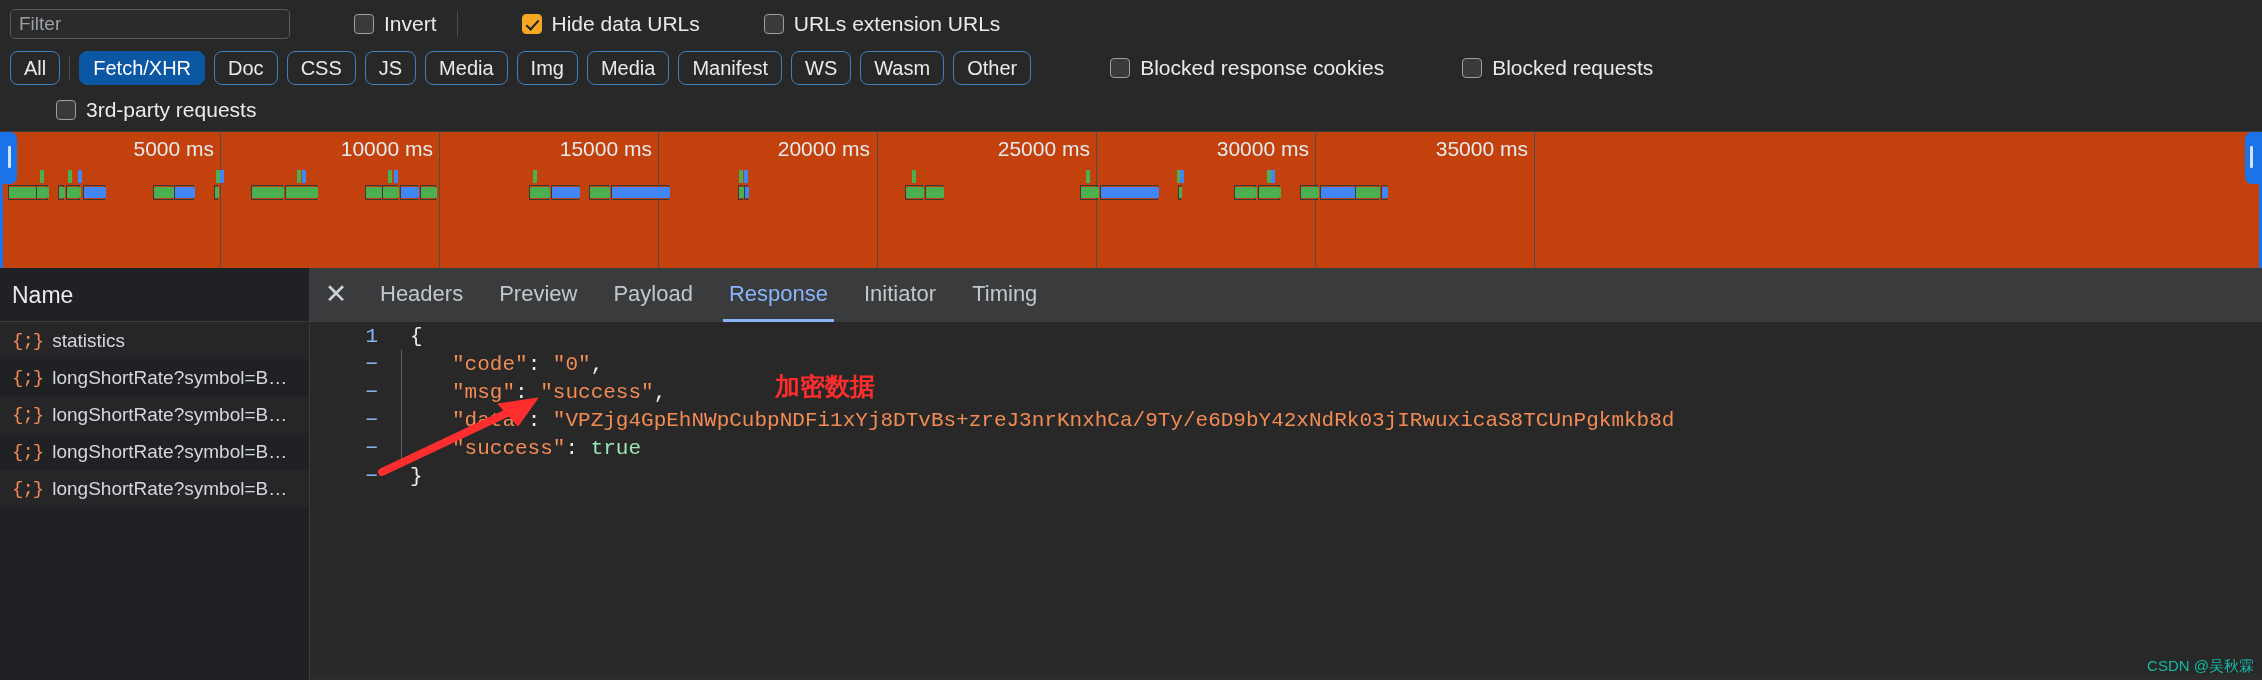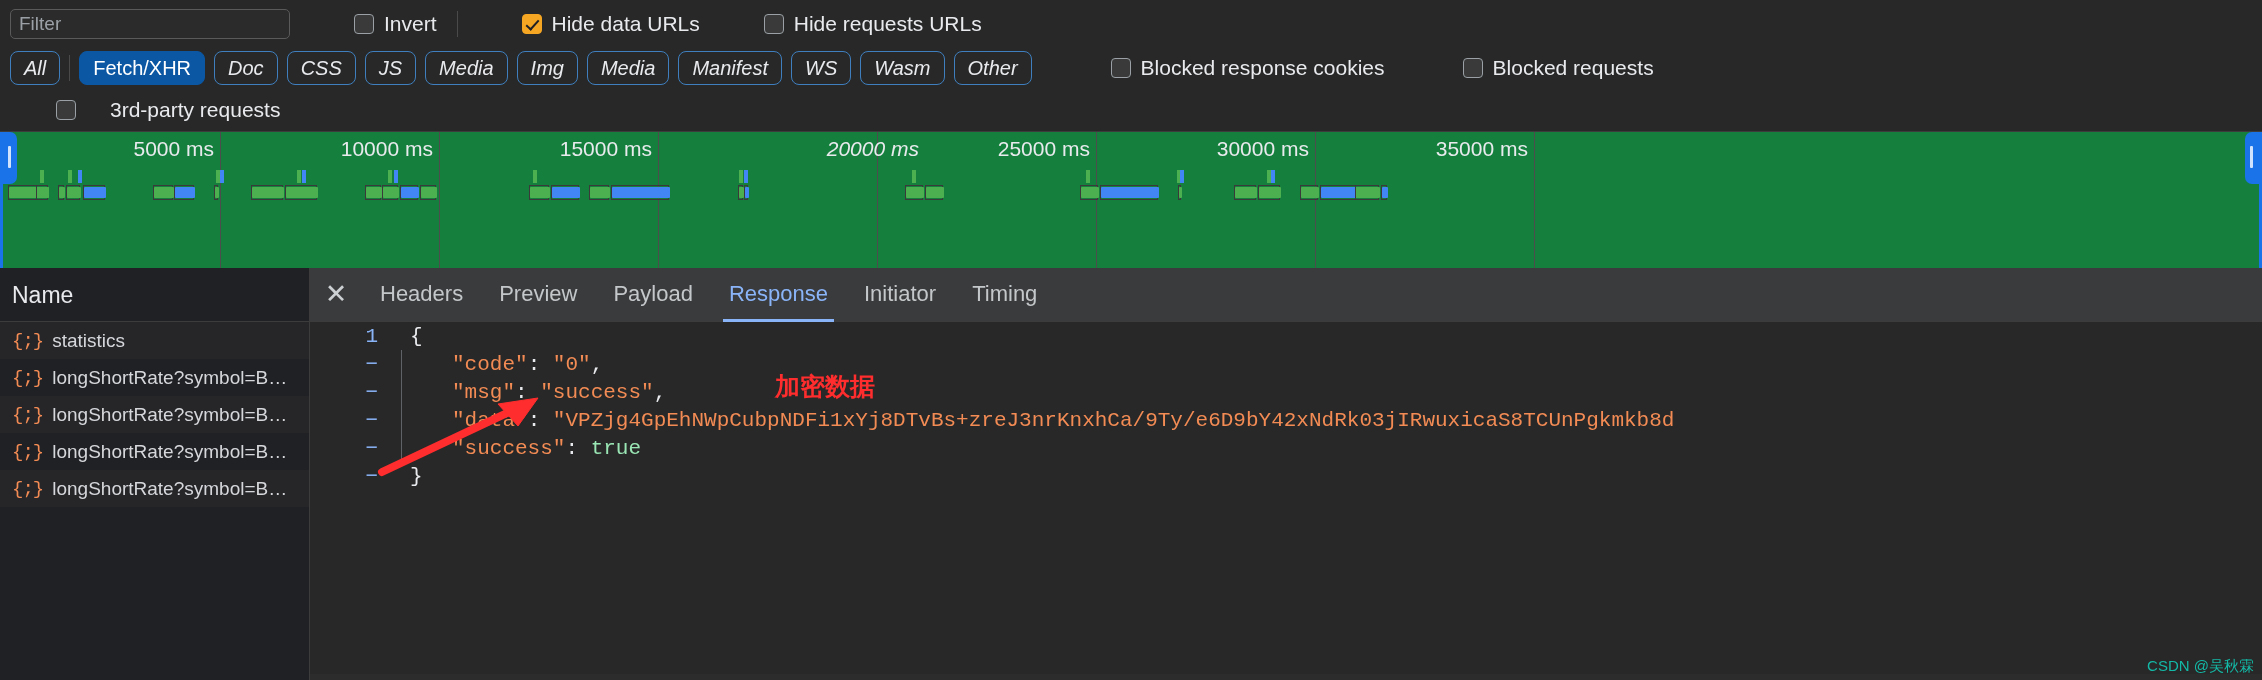--- a/index.html
+++ b/index.html
@@ -48,33 +48,33 @@
     position: absolute; left: 0; top: 47px; height: 42px; width: 100%;
     display: flex; align-items: center; padding-left: 10px; box-sizing: border-box;
   }
   .pill {
     height: 34px; line-height: 32px; padding: 0 13px;
     border: 1px solid #3f7fbf; border-radius: 8px;
     color: #e8eaed; font-size: 20px; margin-right: 9px;
     background: transparent; white-space: nowrap; box-sizing: border-box;
   }
   .pill.active { background: #0b57a4; border-color: #0b57a4; color: #ffffff; }
-  .pill.plain { border-color: #3f7fbf; font-style: italic; }
+  .pill.plain { border-color: #3f7fbf; }
   .pill-sep { width: 1px; height: 26px; background: #4a4a4a; margin: 0 9px 0 0; }
 
   .tb-row3 {
     position: absolute; left: 0; top: 89px; height: 42px; width: 100%;
     display: flex; align-items: center; padding-left: 12px; box-sizing: border-box;
   }
-  .tb-row3 .cb-wrap { margin-left: 0; gap: 24px; }
+  .tb-row3 .cb-wrap { margin-left: 0; }
 
   
   .overview {
     position: absolute; left: 0; top: 131px; width: 2262px; height: 137px;
-    background: #15803d; border-top: 1px solid #3c3c3c; box-sizing: border-box;
+    background: #c2410c; border-top: 1px solid #3c3c3c; box-sizing: border-box;
     overflow: hidden;
     padding-left: 36px;
   }
   .ov-divider { position: absolute; top: 0; bottom: 0; width: 1px; background: #4d4d4d; }
   .ov-label {
     position: absolute; top: 5px; color: #e8eaed; font-size: 21px;
     transform: translateX(-100%); padding-right: 6px; white-space: nowrap;
   }
   .ov-window-handle {
     position: absolute; top: 0; width: 14px; height: 52px;
@@ -196,21 +196,21 @@
 
       <div class="vsep"></div>
 
       <div class="cb-wrap">
         <span class="cb checked"></span>
         <span class="cb-label">Hide data URLs</span>
       </div>
 
       <div class="cb-wrap">
         <span class="cb"></span>
-        <span class="cb-label">Hide requests URLs</span>
+        <span class="cb-label">URLs extension URLs</span>
       </div>
     </div>
 
     <div class="tb-row2" id="pill-row">
         <div class="pill plain">All</div>
         <div class="pill-sep"></div>
         <div class="pill active">Fetch/XHR</div>
         <div class="pill plain">Doc</div>
         <div class="pill plain">CSS</div>
         <div class="pill plain">JS</div>
@@ -244,21 +244,21 @@
     <div class="ov-window-handle" style="left:3px"></div>
     <div class="ov-window-edge" style="left:2259px"></div>
     <div class="ov-window-handle" style="left:2245px;border-radius:7px 0 0 7px"></div>
   <div class="ov-divider" style="left: 220px;"></div>
       <div class="ov-label" style="left: 220px;">5000 ms</div>
       <div class="ov-divider" style="left: 439px;"></div>
       <div class="ov-label" style="left: 439px;">10000 ms</div>
       <div class="ov-divider" style="left: 658px;"></div>
       <div class="ov-label" style="left: 658px;">15000 ms</div>
       <div class="ov-divider" style="left: 877px;"></div>
-      <div class="ov-label" style="left: 925px; font-style: italic;">20000 ms</div>
+      <div class="ov-label" style="left: 876px;">20000 ms</div>
       <div class="ov-divider" style="left: 1096px;"></div>
       <div class="ov-label" style="left: 1096px;">25000 ms</div>
       <div class="ov-divider" style="left: 1315px;"></div>
       <div class="ov-label" style="left: 1315px;">30000 ms</div>
       <div class="ov-divider" style="left: 1534px;"></div>
       <div class="ov-label" style="left: 1534px;">35000 ms</div>
       <div class="barbox" style="left: 8px; top: 53px; width: 40px;">
         <div class="bar green" style="left: 0px; top: 1px; width: 40px;"></div>
       </div>
       <div class="barbox" style="left: 36px; top: 53px; width: 12px;">

